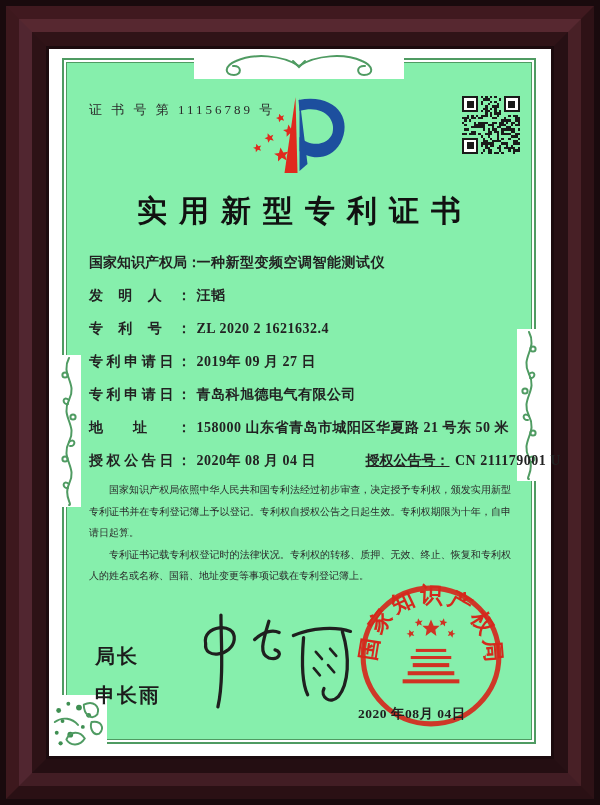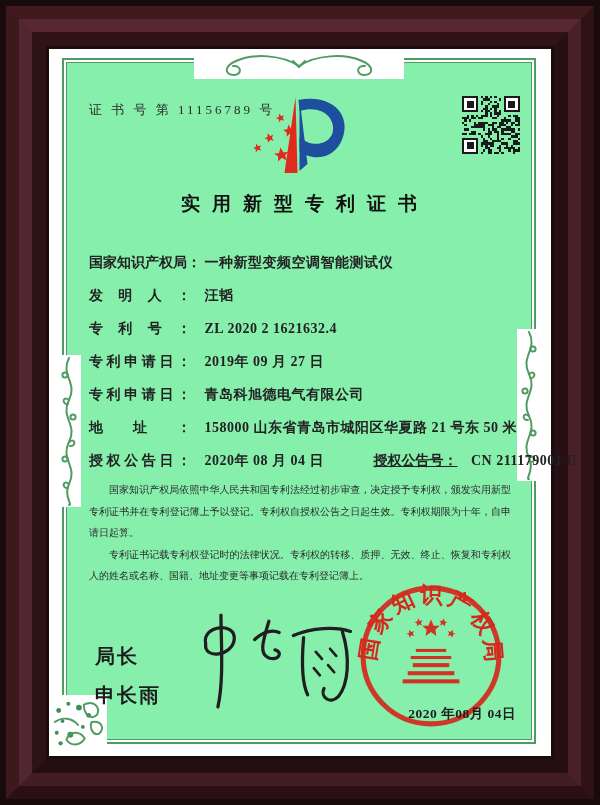--- a/index.html
+++ b/index.html
@@ -25,41 +25,41 @@
   .orn-right  { right:-10px; top:266px; width:24px; height:152px; }
   .orn-corner { left:-18px; bottom:-14px; width:58px; height:58px; }
 
   .cert-no { position:absolute; left:22px; top:38px; font-size:13px; letter-spacing:3px; color:#2a2a2a; }
 
   .logo { position:absolute; left:50%; top:28px; transform:translateX(-50%); width:115px; height:90px; }
   .qr { position:absolute; left:395px; top:33px; width:58px; height:58px; }
   .qr svg { width:100%; height:100%; shape-rendering:crispEdges; }
 
   .title { position:absolute; top:128px; left:0; right:0; text-align:center;
-           font-size:19px; font-weight:700; letter-spacing:12px; text-indent:12px; color:#111; }
+           font-size:30px; font-weight:700; letter-spacing:12px; text-indent:12px; color:#111; }
 
   .fields { position:absolute; left:22px; right:18px; top:190px; font-size:14px; font-weight:600; color:#222; }
   .frow { line-height:20px; margin-bottom:13px; white-space:nowrap; }
   .flabel { display:inline-block; width:102px; text-align:justify; text-align-last:justify; }
-  .fvalue { margin-left:10px; letter-spacing:0.5px; }
+  .fvalue { margin-left:2px; letter-spacing:0.5px; }
   .fpair2 { margin-left:46px;text-decoration:underline; }
 
   .paras { position:absolute; left:22px; right:20px; top:416px; font-size:10px; font-weight:400;
            line-height:21.5px; text-align:justify; color:#2a2a2a; }
   .paras p { text-indent:2em; }
 
   .director { position:absolute; left:28px; top:580px; font-family:"Liberation Sans","DejaVu Sans",sans-serif;
               font-weight:700; font-size:20px; color:#1c1c1c; }
   .director div { margin-bottom:12px; letter-spacing:2px; }
 
   .signature { position:absolute; left:118px; top:546px; width:178px; height:102px; }
 
   .seal { position:absolute; left:288px; top:517px; width:152px; height:152px; }
   .seal-date { position:absolute; left:291px; top:642px; width:158px; font-size:13.5px;
-               font-weight:700; color:#1f1f1f; letter-spacing:0.5px; white-space:nowrap;text-align:right; }
+               font-weight:700; color:#1f1f1f; letter-spacing:0.5px; white-space:nowrap; }
 
   .green-stroke { stroke:#4f9b62; fill:none; stroke-width:2; stroke-linecap:round; }
 </style>
 </head>
 <body>
 
 <div class="frame f1"></div>
 <div class="frame f2"></div>
 <div class="frame f3"></div>
 <div class="frame f4"></div>

